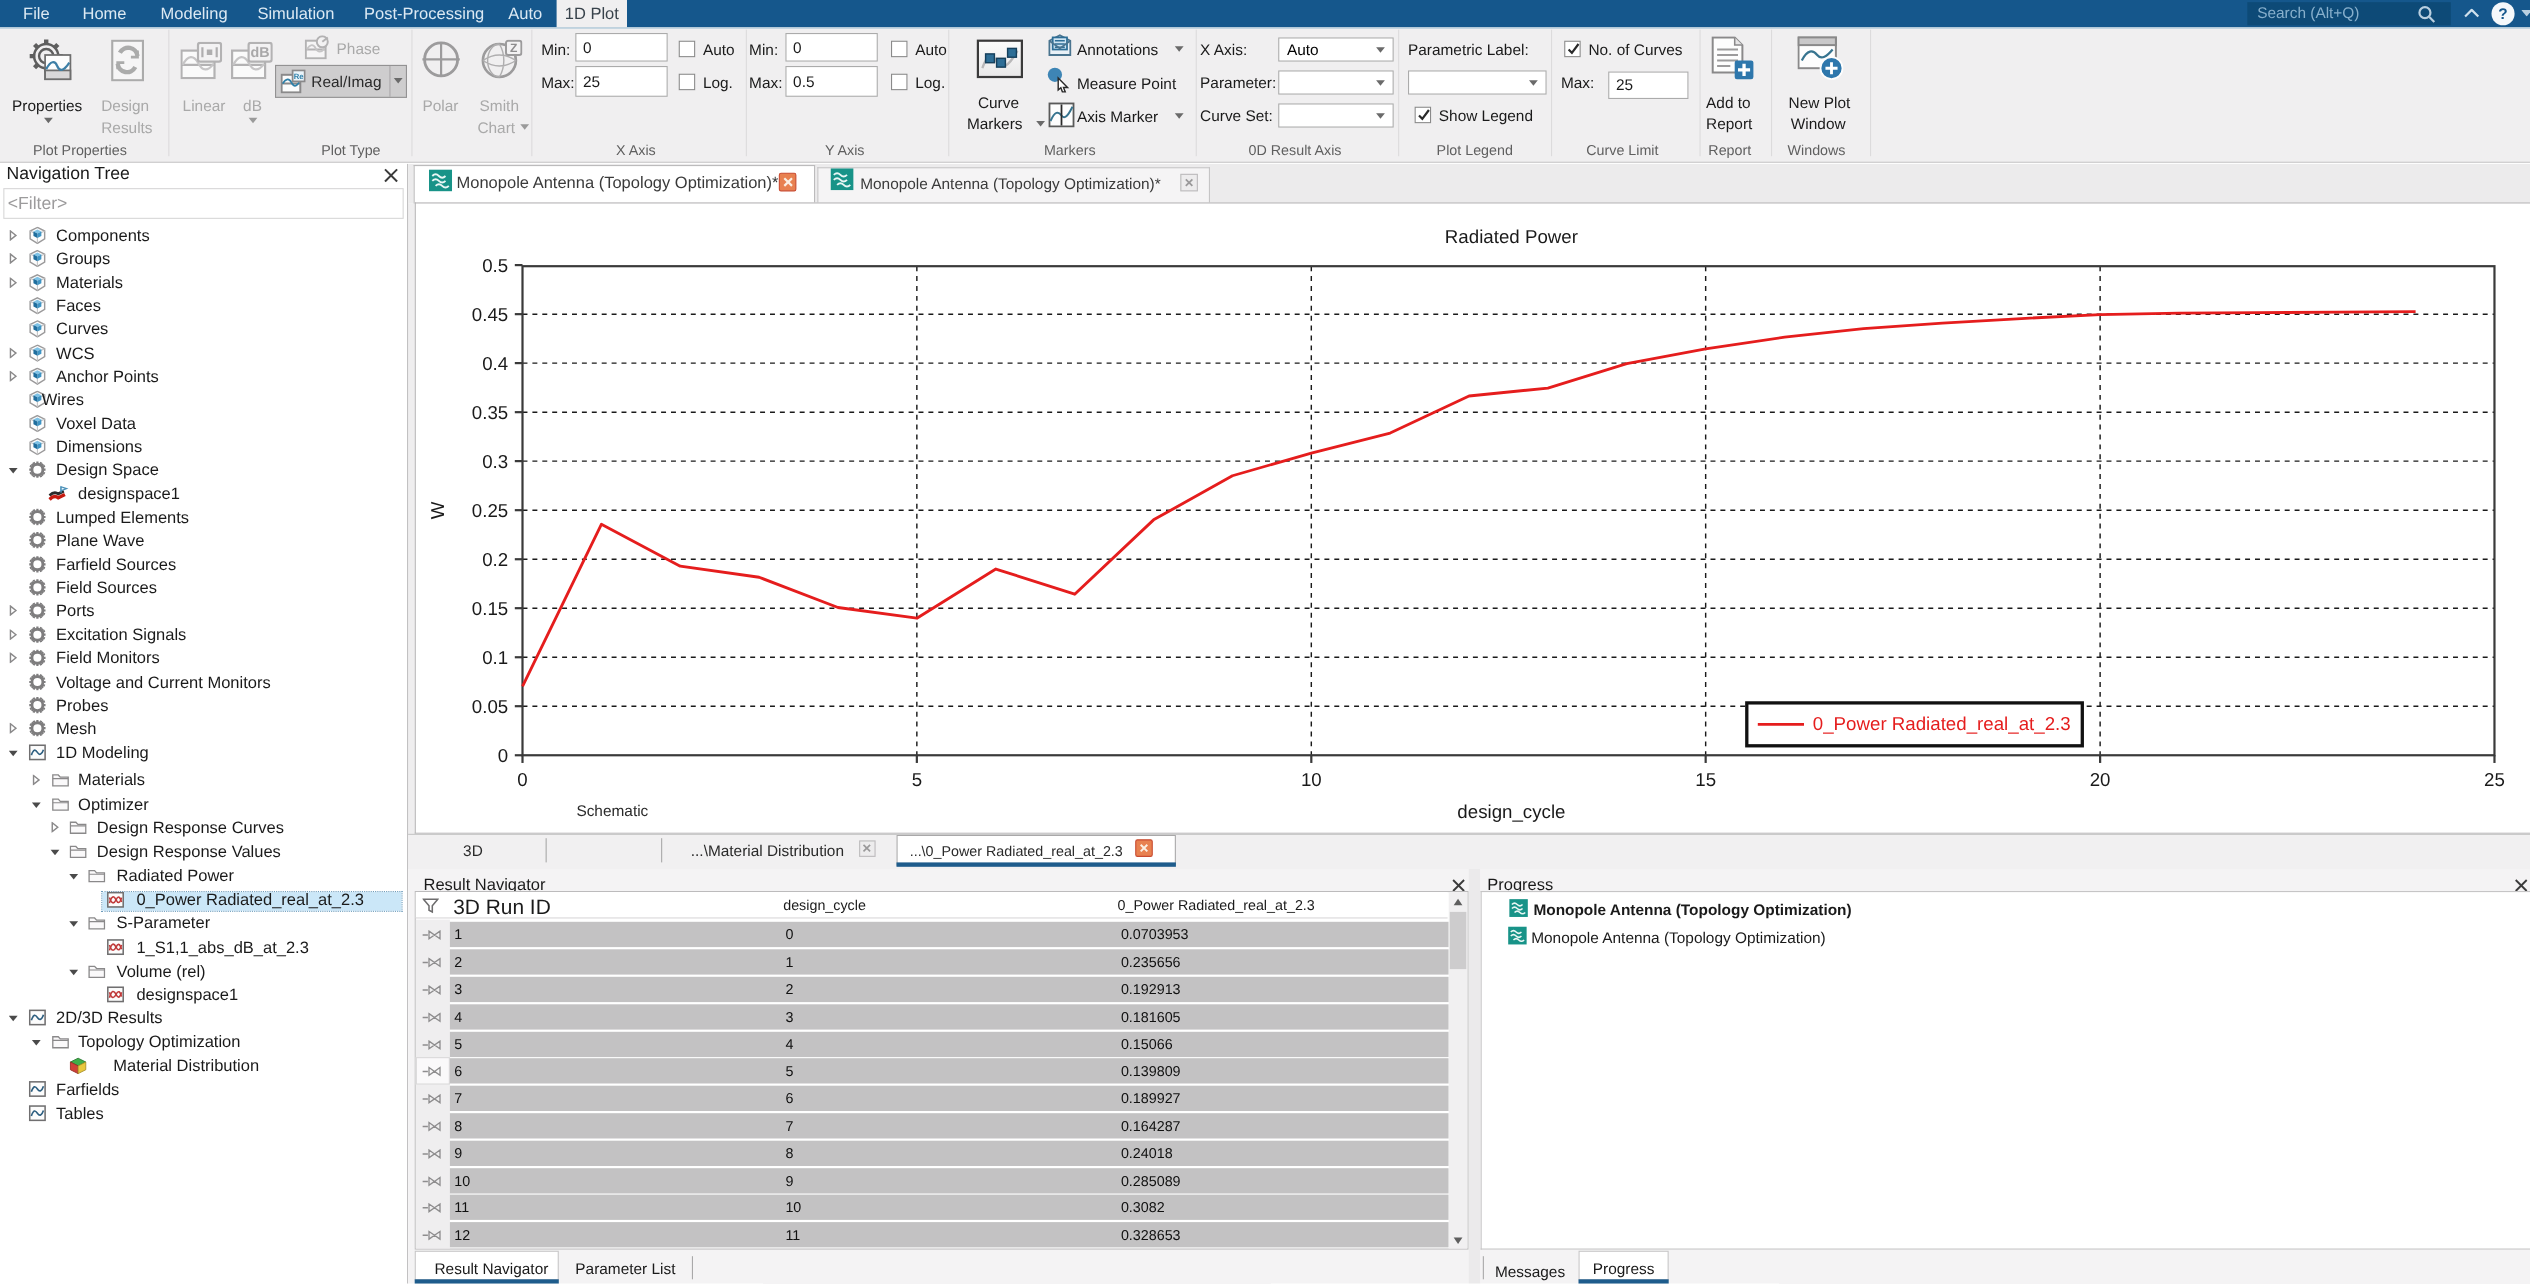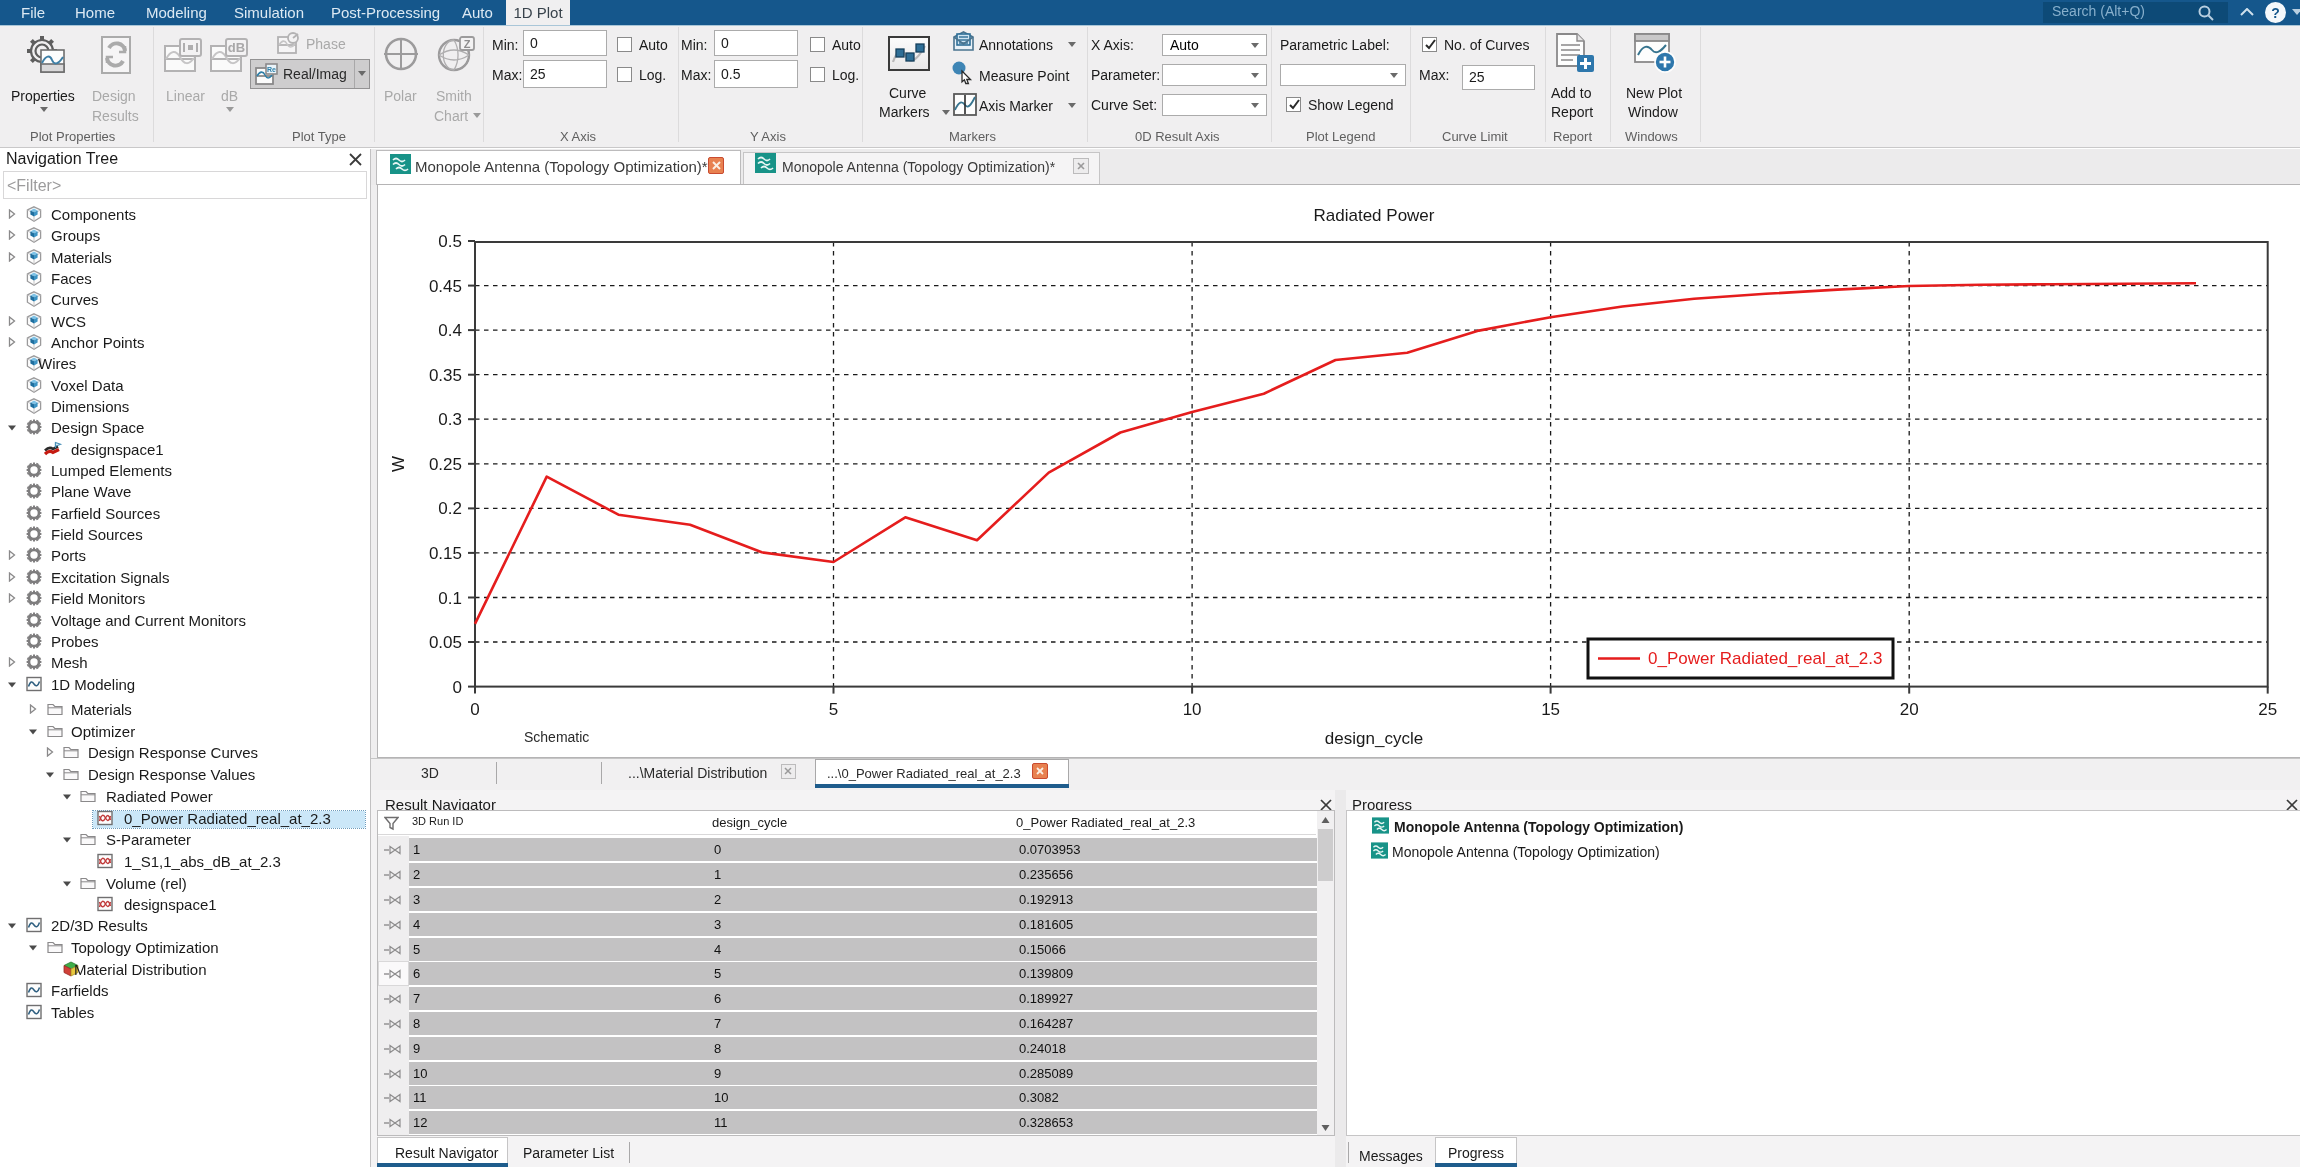--- a/index.html
+++ b/index.html
@@ -566,21 +566,21 @@
 <svg class="a" style="left:28px;top:944px" width="10" height="8">
     <use href="#iarre"></use>
   </svg>
 <svg class="a" style="left:47px;top:939px" width="16" height="16">
     <use href="#ifolder"></use>
   </svg>
 <div class="a trow nw" style="left:71px;top:939px">Topology Optimization</div>
 <svg class="a" style="left:63px;top:961px" width="16" height="16">
     <use href="#icolorcube"></use>
   </svg>
-<div class="a trow nw" style="left:74px;top:961px">Material Distribution</div>
+<div class="a trow nw" style="left:103px;top:961px">Material Distribution</div>
 <svg class="a" style="left:26px;top:982px" width="16" height="16">
     <use href="#iwavebox"></use>
   </svg>
 <div class="a trow nw" style="left:51px;top:982px">Farfields</div>
 <svg class="a" style="left:26px;top:1004px" width="16" height="16">
     <use href="#iwavebox"></use>
   </svg>
 <div class="a trow nw" style="left:51px;top:1004px">Tables</div>
 
 <div class="a" id="dtabs"></div>
@@ -708,21 +708,21 @@
       <line x1="1" y1="1" x2="11" y2="11"></line>
       <line x1="11" y1="1" x2="1" y2="11"></line>
     </g>
   </svg>
 <div class="a" style="left:377px;top:810px;width:958px;height:326px;background:#FFFFFF;border:1px solid #BCBBBC;box-sizing:border-box"></div>
 <div class="a" style="left:378px;top:836px;width:31px;height:299px;background:#EFEEEF"></div>
 <div class="a" style="left:378px;top:811px;width:938px;height:24px;background:#FFFFFF;border-bottom:1px solid #D9D8D9;box-sizing:border-box"></div>
 <svg class="a" style="left:384px;top:816px" width="15" height="15" viewBox="0 0 15 15">
     <path d="M1 1.5 L14 1.5 L9 7.5 L9 13 L6 11.5 L6 7.5 Z" fill="none" stroke="#6E6D6E" stroke-width="1.4"></path>
   </svg>
-<div class="a nw" style="left:412px;top:815px;font-size:11px;color:#1A1A1A">3D Run ID</div>
+<div class="a nw" style="left:412px;top:815px;font-size:19px;color:#1A1A1A">3D Run ID</div>
 <div class="a nw" style="left:712px;top:815px;font-size:13px;color:#1A1A1A">design_cycle</div>
 <div class="a nw" style="left:1016px;top:815px;font-size:13px;color:#1A1A1A">0_Power Radiated_real_at_2.3</div>
 
 <svg class="a" style="left:384px;top:845px" width="17" height="10" viewBox="0 0 17 10">
     <line x1="0" y1="5" x2="5" y2="5" stroke="#8E8D8E" stroke-width="1.4"></line>
     <path d="M6 1.5 L11 5 L6 8.5 Z M16 1.5 L11 5 L16 8.5 Z" fill="none" stroke="#8E8D8E" stroke-width="1.2"></path>
   </svg>
 <div class="a row12" style="left:409px;top:838px">
     <span class="rcell" style="left:4px">1</span>
     <span class="rcell" style="left:305px">0</span>

